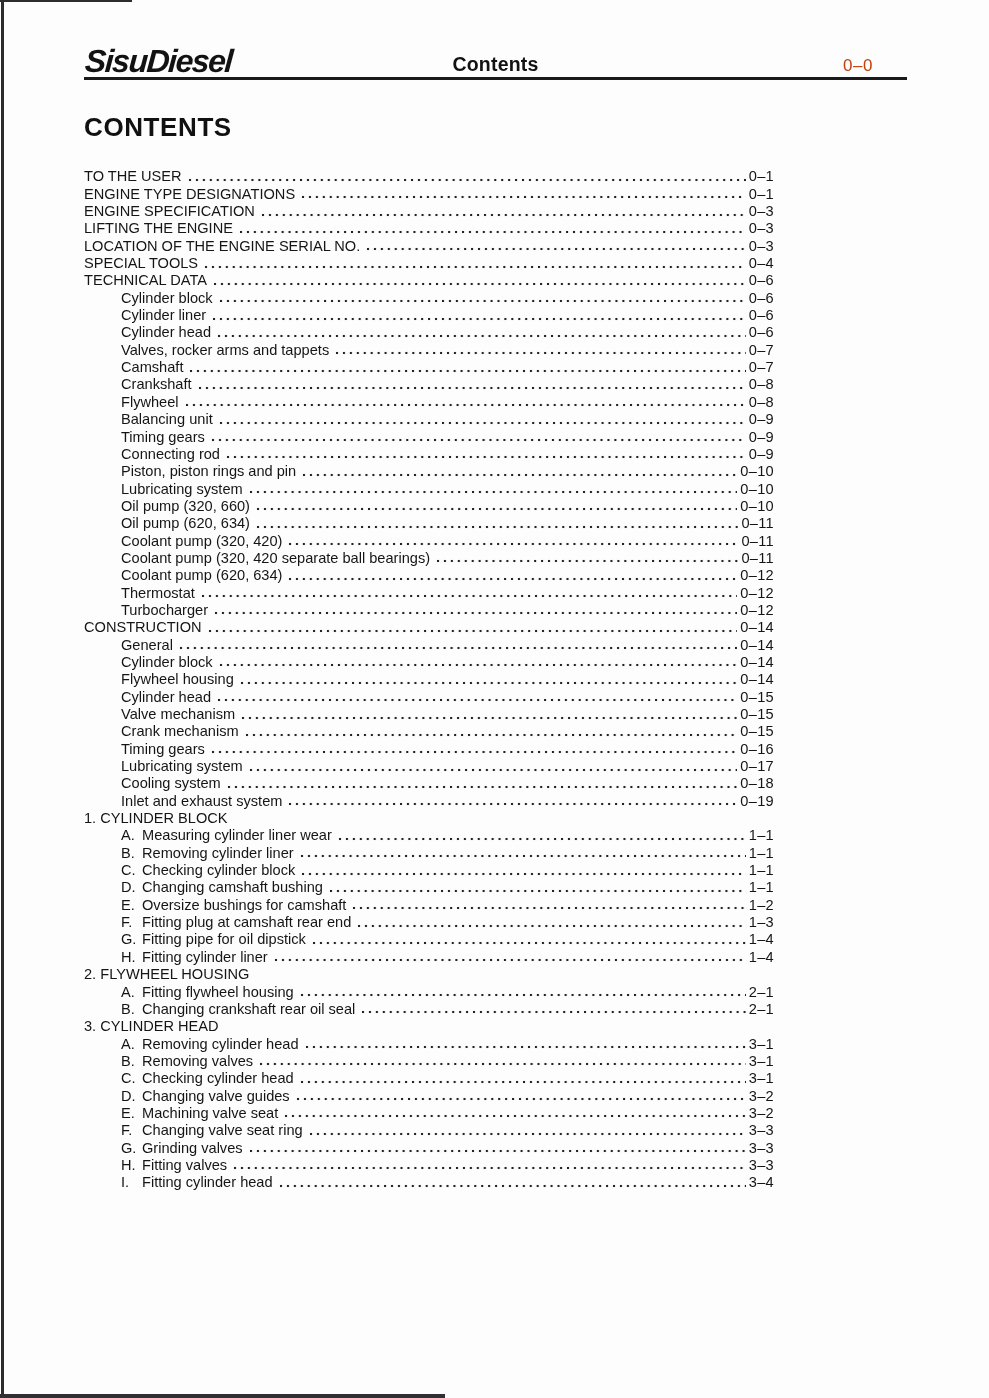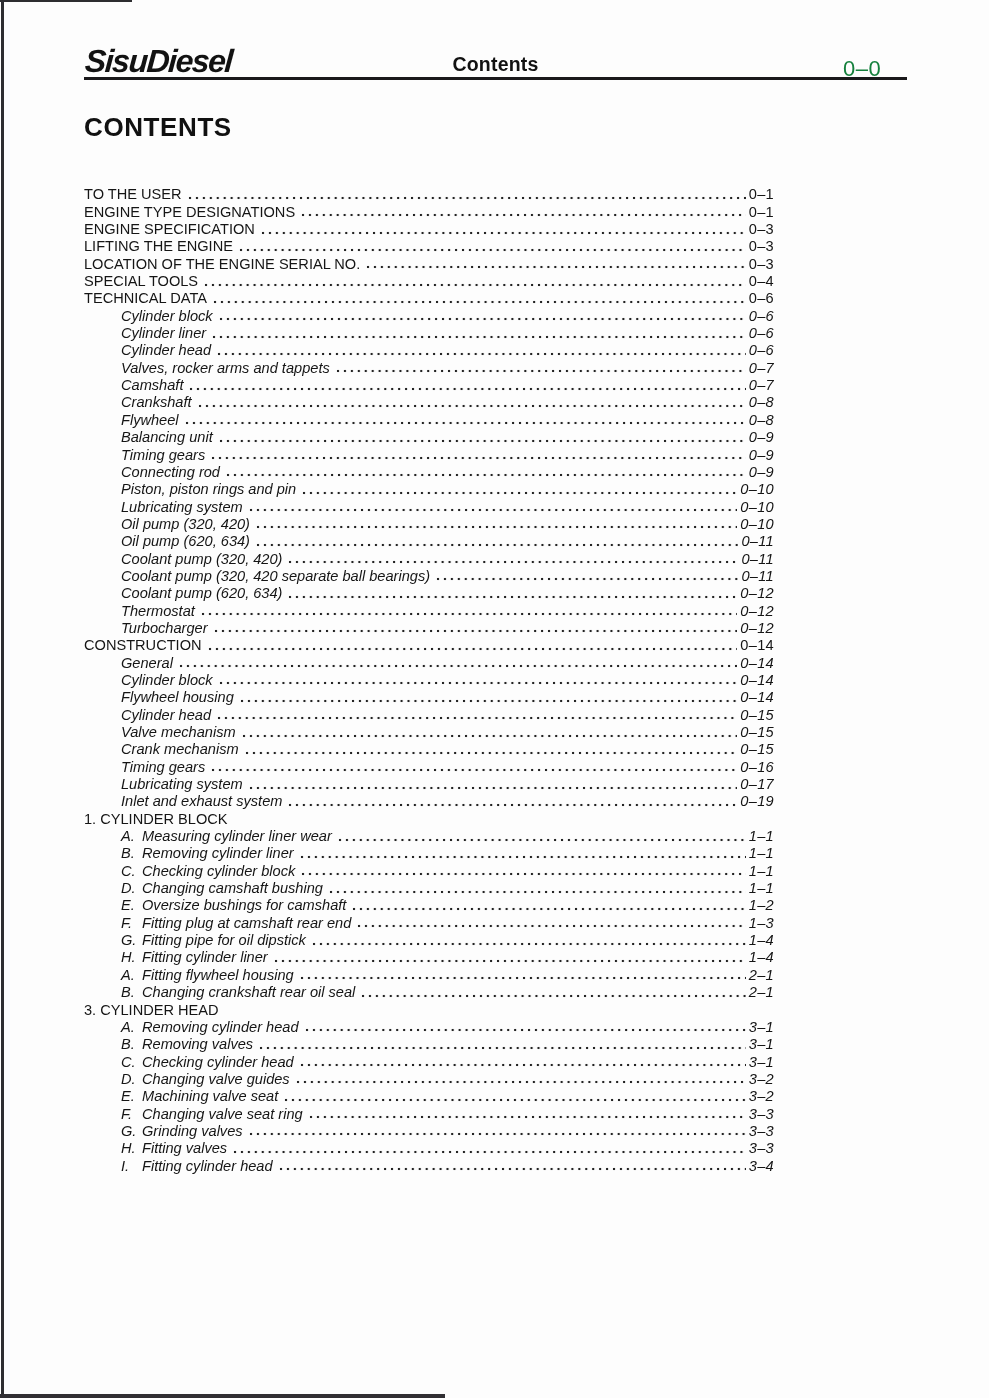--- a/index.html
+++ b/index.html
@@ -20,40 +20,40 @@
     font-size:32px;font-weight:bold;font-style:italic;
     letter-spacing:-1.5px;line-height:32px;color:#121212;
     transform:skewX(-4deg);transform-origin:left bottom;
   }
   .header-title{
     position:absolute;left:84px;top:53px;width:823px;
     text-align:center;font-size:19.5px;font-weight:bold;color:#121212;
     letter-spacing:0.2px;
   }
   .header-pageref{
-    position:absolute;left:843px;top:56px;font-size:22px;color:#15803d;
+    position:absolute;left:843px;top:56px;font-size:17px;color:#c2410c;
     letter-spacing:0.5px;
   }
   .header-rule{
     position:absolute;left:84px;top:77px;width:823px;height:3px;background:#1a191b;
   }
 
   
   .doc-title{
     position:absolute;left:84px;top:112px;
     font-size:26px;font-weight:bold;letter-spacing:0.6px;color:#111;
   }
 
   
-  .toc{position:absolute;left:84px;top:185px;width:690px;}
+  .toc{position:absolute;left:84px;top:167px;width:690px;}
   .toc-row{
     display:flex;align-items:flex-end;
     height:17.35px;font-size:14.6px;line-height:16px;color:#151515;
   }
-  .toc-row.indent{padding-left:37px;font-style:italic;}
+  .toc-row.indent{padding-left:37px;}
   .toc-row .letter{display:none;white-space:nowrap;}
   .toc-row.lettered .letter{display:block;flex:0 0 21px;width:21px;}
   .toc-row .label{white-space:nowrap;}
   .toc-row .leader{
     flex:1 1 auto;height:4px;margin:0 3px 2.5px 6px;
     background-image:radial-gradient(circle at 2px 2px, #222 1.05px, rgba(0,0,0,0) 1.6px);
     background-size:6.95px 4px;background-repeat:repeat-x;background-position:left top;
   }
   .toc-row .page{white-space:nowrap;letter-spacing:0.3px;}
 </style>
@@ -185,21 +185,21 @@
         <span class="page">0–10</span>
       </div>
       <div class="toc-row indent">
 
         <span class="label">Lubricating system</span>
         <span class="leader"></span>
         <span class="page">0–10</span>
       </div>
       <div class="toc-row indent">
 
-        <span class="label">Oil pump (320, 420)</span>
+        <span class="label">Oil pump (320, 660)</span>
         <span class="leader"></span>
         <span class="page">0–10</span>
       </div>
       <div class="toc-row indent">
 
         <span class="label">Oil pump (620, 634)</span>
         <span class="leader"></span>
         <span class="page">0–11</span>
       </div>
       <div class="toc-row indent">
@@ -278,20 +278,26 @@
 
         <span class="label">Timing gears</span>
         <span class="leader"></span>
         <span class="page">0–16</span>
       </div>
       <div class="toc-row indent">
 
         <span class="label">Lubricating system</span>
         <span class="leader"></span>
         <span class="page">0–17</span>
+      </div>
+      <div class="toc-row indent">
+
+        <span class="label">Cooling system</span>
+        <span class="leader"></span>
+        <span class="page">0–18</span>
       </div>
       <div class="toc-row indent">
 
         <span class="label">Inlet and exhaust system</span>
         <span class="leader"></span>
         <span class="page">0–19</span>
       </div>
       <div class="toc-row no-page">
 
         <span class="label">1. CYLINDER BLOCK</span>
@@ -338,20 +344,25 @@
         <span class="label">Fitting pipe for oil dipstick</span>
         <span class="leader"></span>
         <span class="page">1–4</span>
       </div>
       <div class="toc-row indent lettered">
         <span class="letter">H.</span>
         <span class="label">Fitting cylinder liner</span>
         <span class="leader"></span>
         <span class="page">1–4</span>
       </div>
+      <div class="toc-row no-page">
+
+        <span class="label">2. FLYWHEEL HOUSING</span>
+
+      </div>
       <div class="toc-row indent lettered">
         <span class="letter">A.</span>
         <span class="label">Fitting flywheel housing</span>
         <span class="leader"></span>
         <span class="page">2–1</span>
       </div>
       <div class="toc-row indent lettered">
         <span class="letter">B.</span>
         <span class="label">Changing crankshaft rear oil seal</span>
         <span class="leader"></span>

